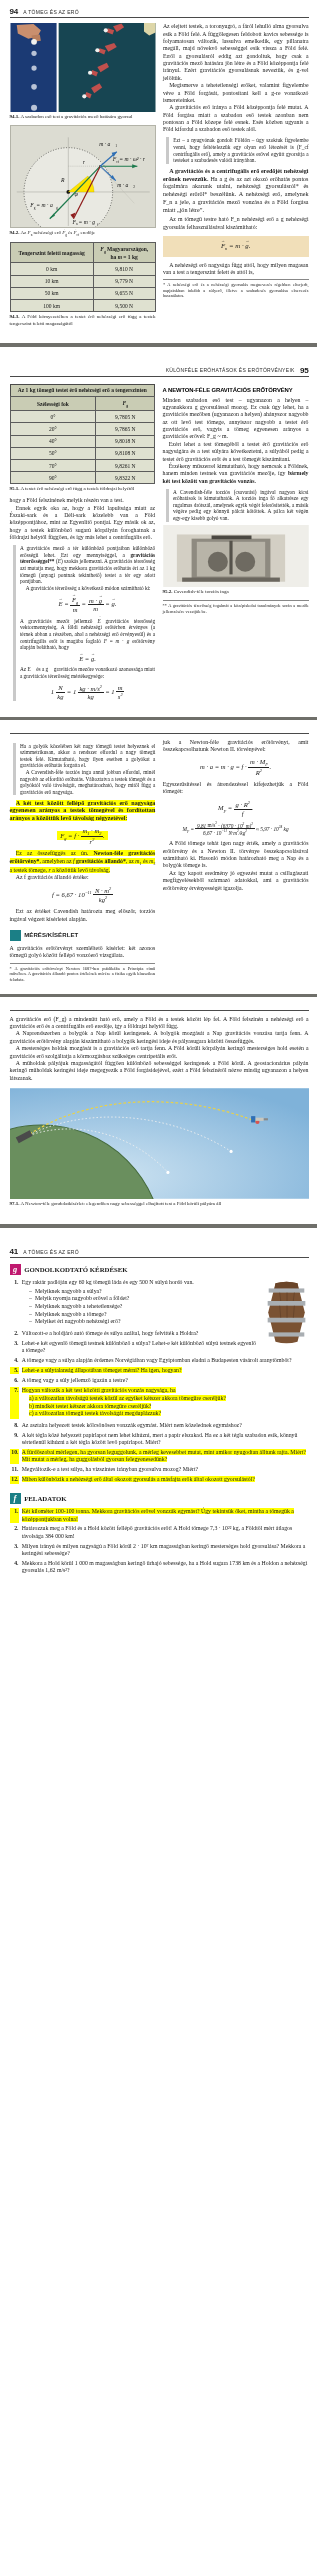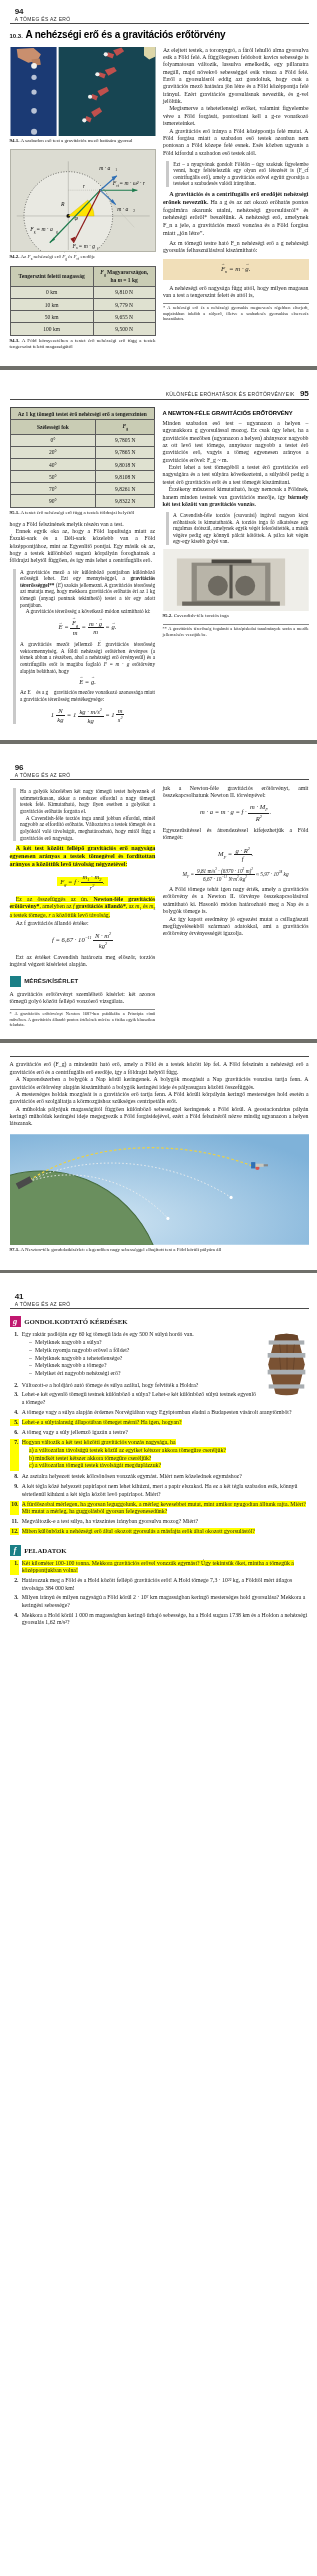--- a/index.html
+++ b/index.html
@@ -8,22 +8,22 @@
     width:318px;
     background:#ffffff;
     font-family:"Liberation Serif", serif;
     color:#1a1a1a;
     -webkit-font-smoothing:none;
   }
   .page { width:318px; position:relative; background:#fff; padding:0 9.5px; }
 
   
   .rh { display:flex; align-items:baseline; padding-top:7.4px; }
-  .rh.left { justify-content:flex-start;flex-direction:column; }
-  .rh.right { justify-content:flex-end; }
+  .rh.left { justify-content:flex-start; }
+  .rh.right { justify-content:flex-end;align-items:center; }
   .rh .folio {
     font-family:"Liberation Sans", sans-serif;
     font-weight:bold; font-size:8px; letter-spacing:-0.2px;
   }
   .rh .rhtitle {
     font-family:"Liberation Sans", sans-serif;
     font-size:5px; letter-spacing:0.3px; color:#2b2b2b;
   }
   .rh.left .rhtitle { margin-left:5.3px; }
   .rh.right .rhtitle { margin-right:5.3px; }
@@ -170,24 +170,20 @@
 <body>
 
 <div class="page">
 
   <div class="rh left">
     <span class="folio">94</span>
     <span class="rhtitle">A TÖMEG ÉS AZ ERŐ</span>
   </div>
   <div class="rule"></div>
 
-  <div class="sechead">
-    <span class="secnum">10.3.</span>
-    <span class="sectitle">A nehézségi erő és a gravitációs erőtörvény</span>
-  </div>
 
   <div class="cols">
 
     <div class="col">
 
       <svg class="photo" width="146" height="89" viewBox="0 0 277 170">
         <rect x="0" y="0" width="88" height="170" fill="#1b3a74"></rect>
         <rect x="92" y="0" width="185" height="170" fill="#174552"></rect>
 
         <path d="M12 4 L44 2 L58 14 L52 26 L34 30 L14 20 Z" fill="#c98f6e"></path>
@@ -457,24 +453,20 @@
       <div class="footnote">** A gravitációs térerősség fogalmát a középiskolai tanulmányok során a mezők jellemzésére vezetjük be.</div>
     </div>
   </div>
 </div>
 
 <div class="whitegap"></div>
 <div class="sepbar"></div>
 <div class="whitegap"></div>
 
 <div class="page">
-  <div class="rh left">
-    <span class="folio">96</span>
-    <span class="rhtitle">A TÖMEG ÉS AZ ERŐ</span>
-  </div>
   <div class="rule"></div>
 
   <div class="cols">
     <div class="col">
       <div class="note">
         <p>Ha a golyók közelében két nagy tömegű testet helyeznek el szimmetrikusan, akkor a rendszer elfordul a nagy tömegű testek felé. Kimutatható, hogy ilyen esetben a golyókat a gravitációs erőhatás forgatta el.</p>
         <p>A Cavendish-féle torziós inga annál jobban elfordul, minél nagyobb az elfordító erőhatás. Változtatva a testek tömegét és a golyóktól való távolságát, meghatározható, hogy mitől függ a gravitációs erő nagysága.</p>
       </div>
 
       <p class="bigstatement">

